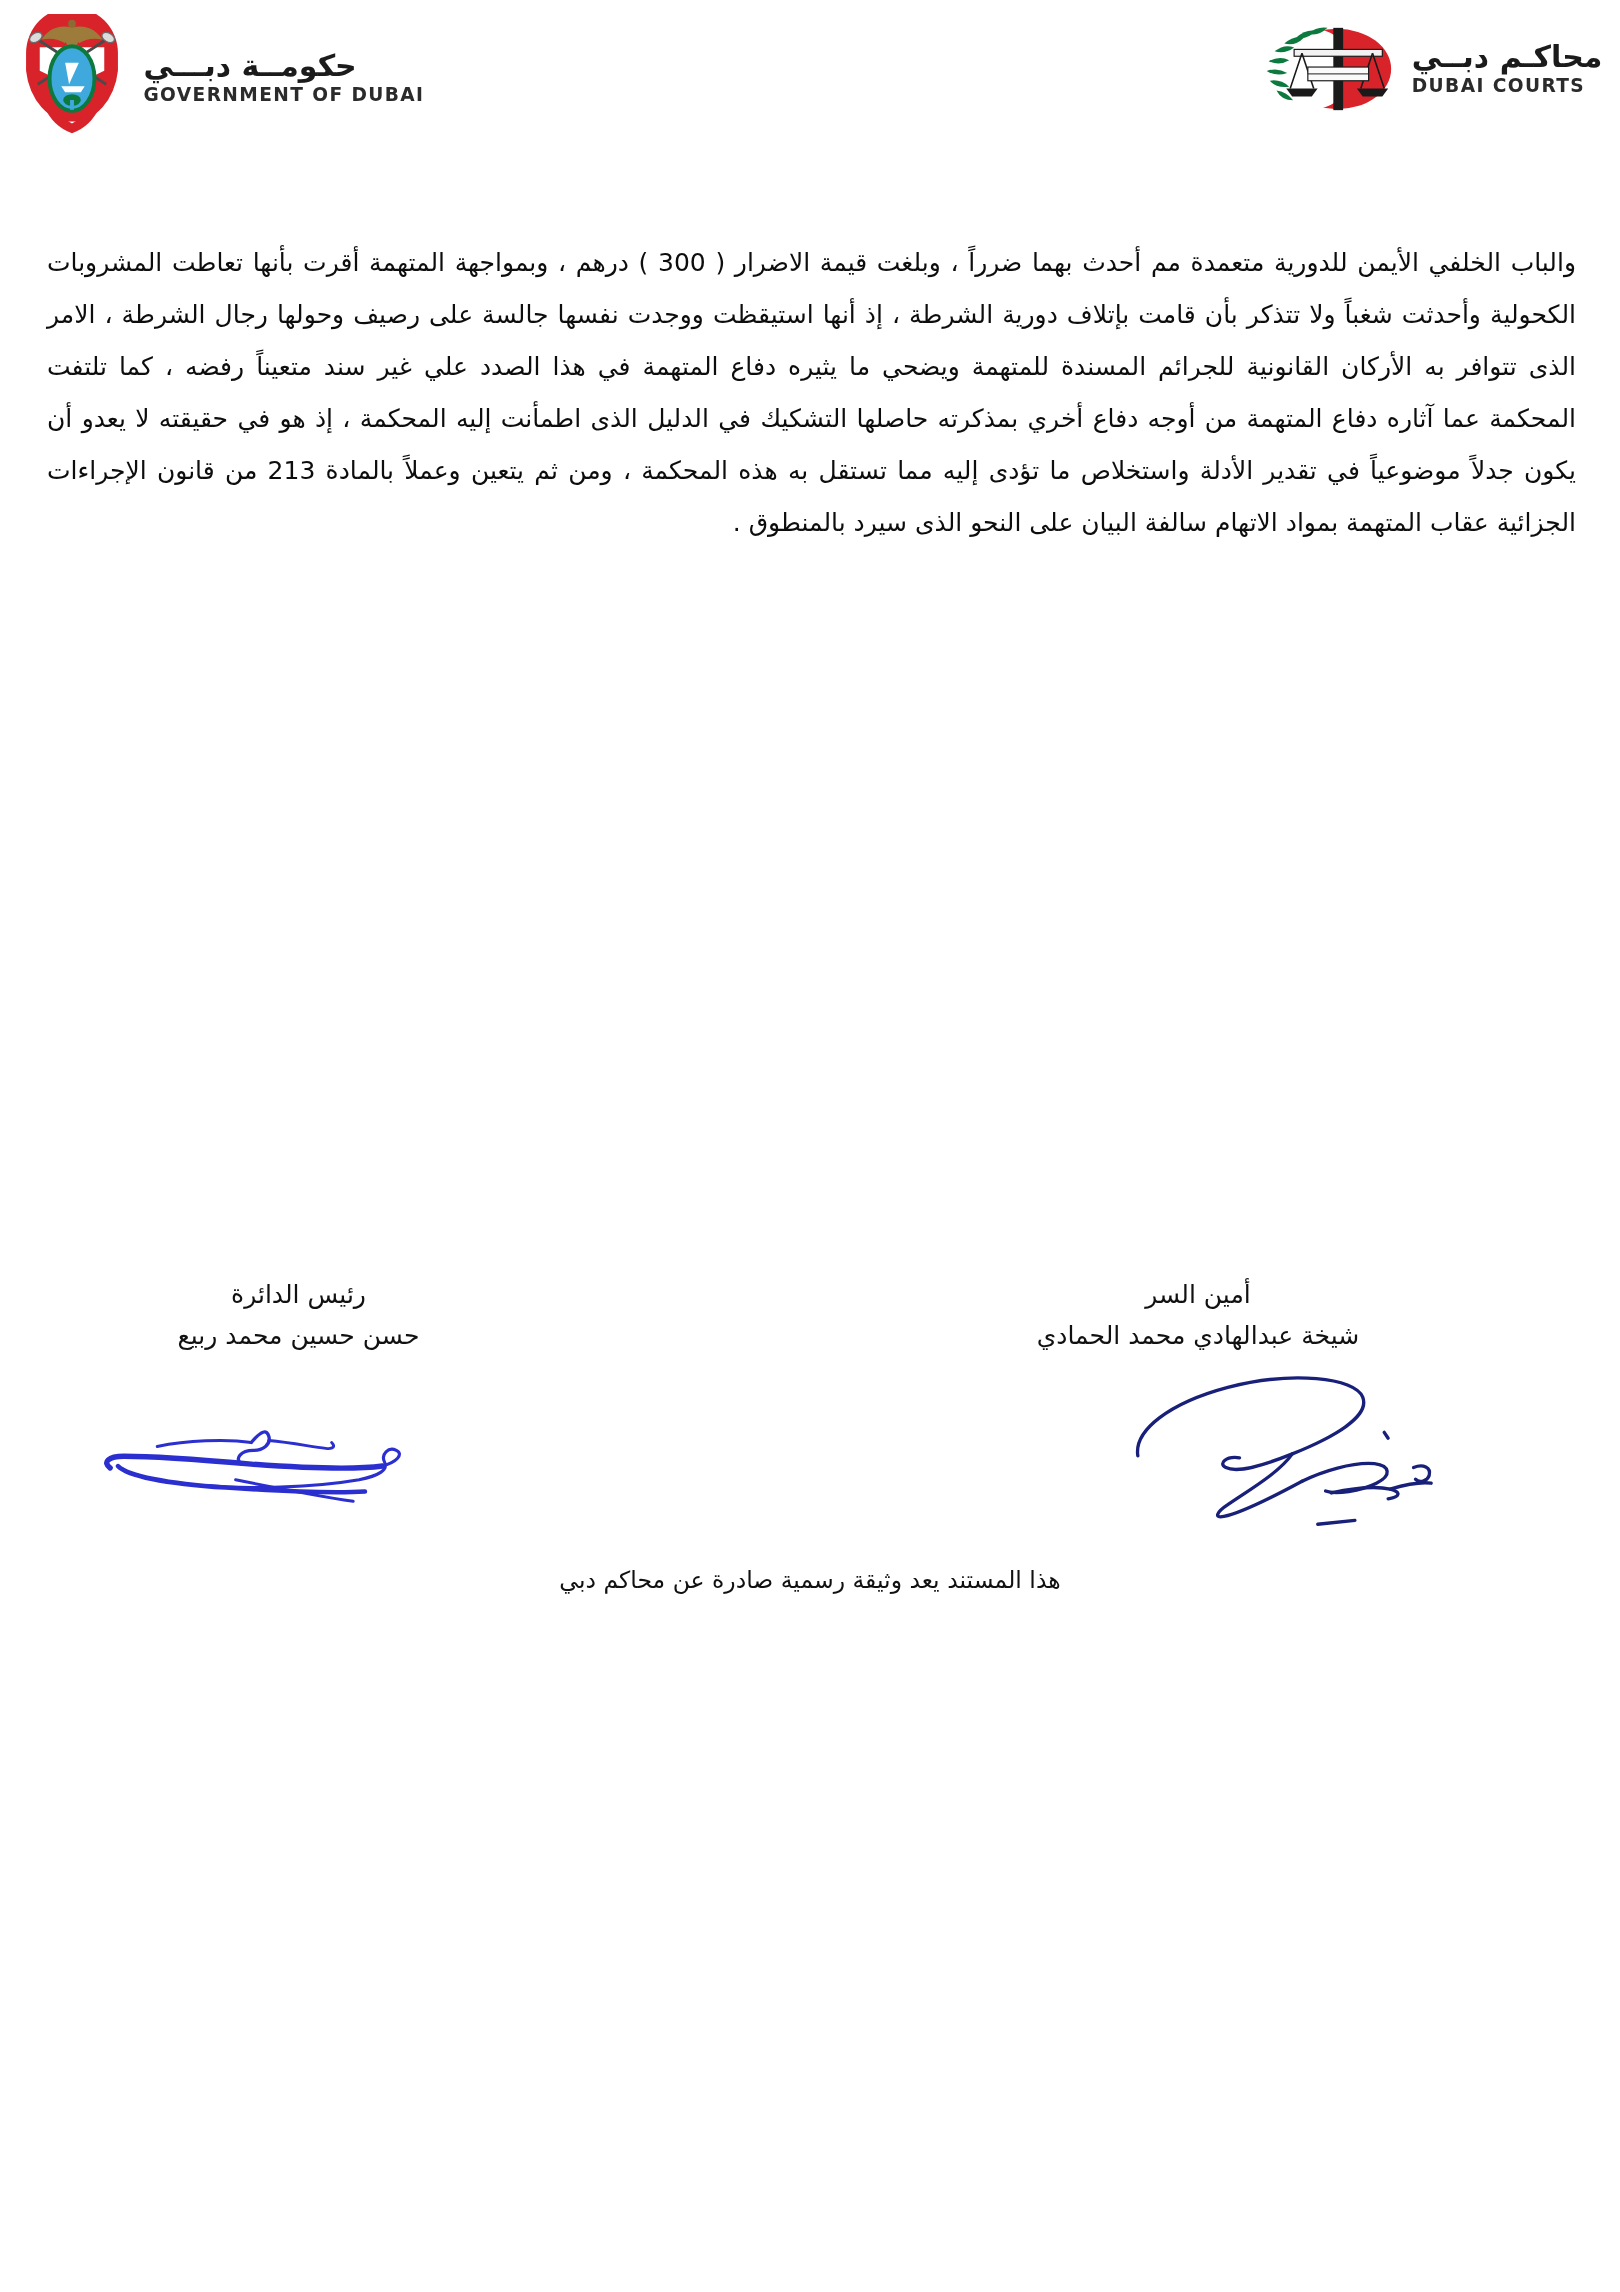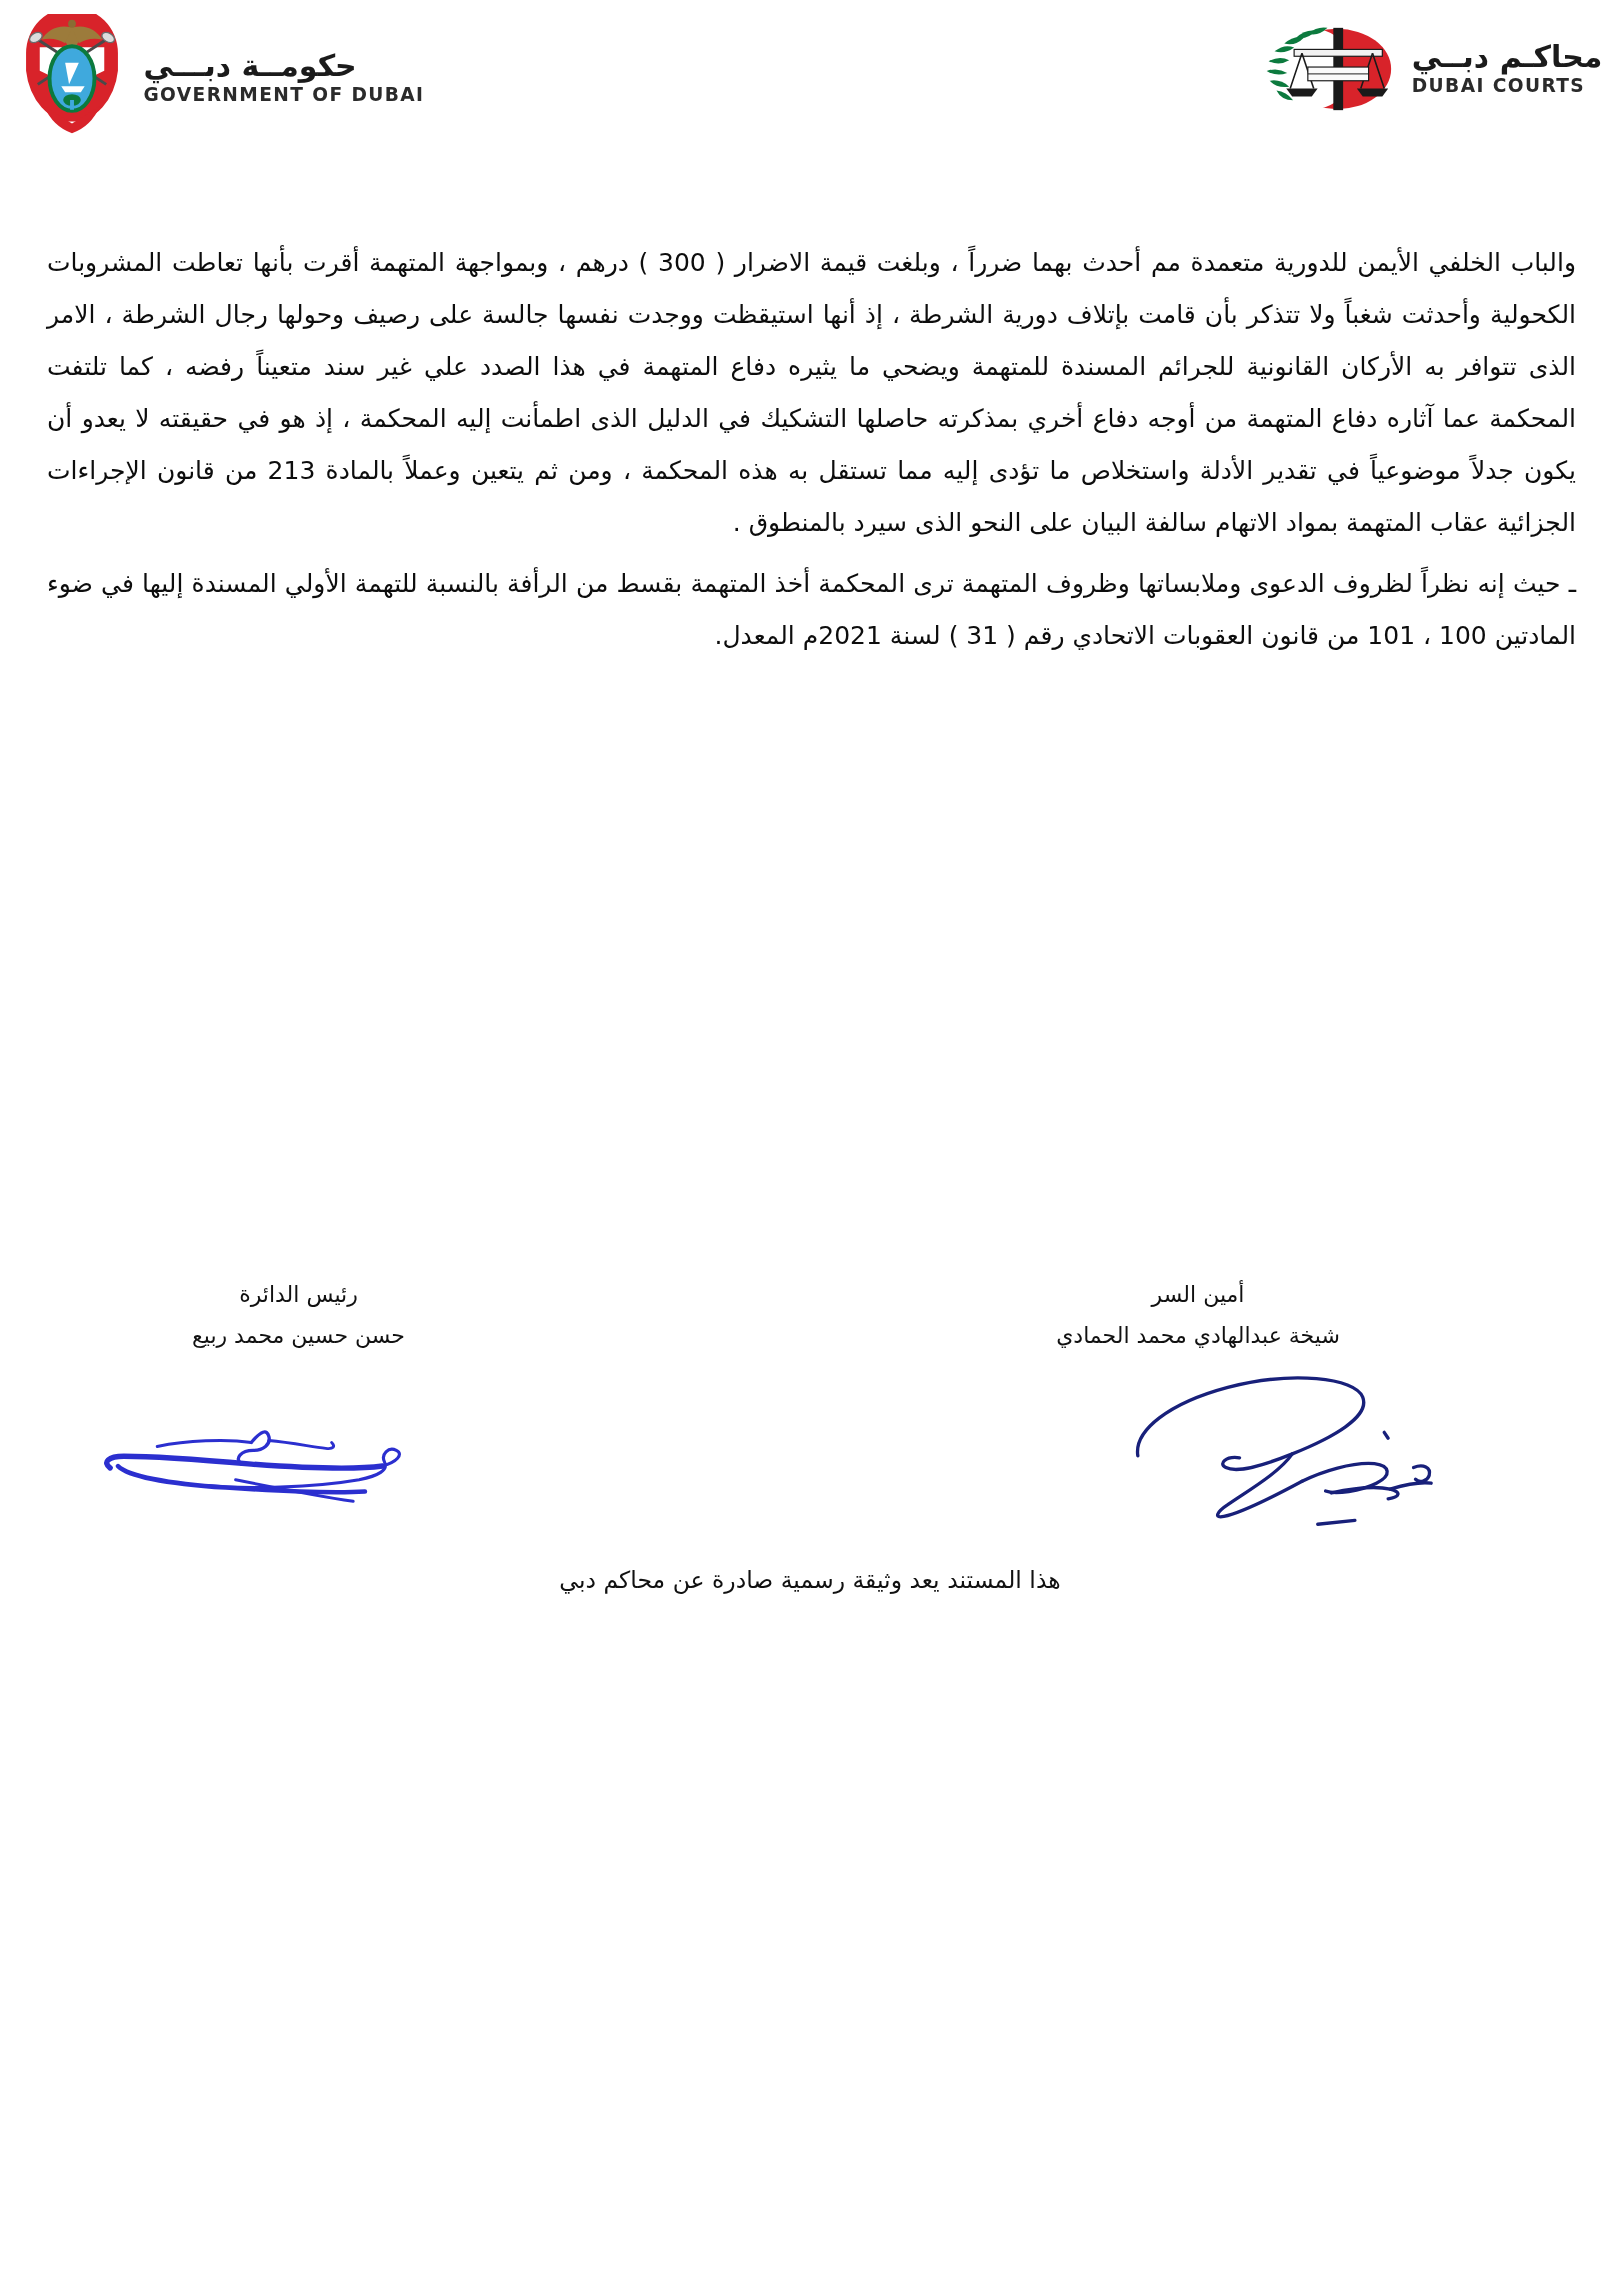--- a/index.html
+++ b/index.html
@@ -138,21 +138,21 @@
     font-size: 25px;
     line-height: 53px;
     color: #0d0d0d;
   }
 
   
   .sig-block {
     position: absolute;
     direction: rtl;
     text-align: center;
-    font-size: 22px;
+    font-size: 25px;
     color: #111111;
     line-height: 41px;
   }
 
   .sig-right {
     top: 1274px;
     right: 167px;
     width: 510px;
   }
 
@@ -293,21 +293,20 @@
           </g>
 
           <path d="M30 94 A47 60 0 0 0 59 122 A47 60 0 0 0 88 94 L59 112 Z" fill="#d8232a"></path>
         </svg>
       </div>
     </div>
   </div>
 
   <div class="body-text">
     <p>والباب الخلفي الأيمن للدورية متعمدة مم أحدث بهما ضرراً ، وبلغت قيمة الاضرار ( 300 ) درهم ، وبمواجهة المتهمة أقرت بأنها تعاطت المشروبات الكحولية وأحدثت شغباً ولا تتذكر بأن قامت بإتلاف دورية الشرطة ، إذ أنها استيقظت ووجدت نفسها جالسة على رصيف وحولها رجال الشرطة ، الامر الذى تتوافر به الأركان القانونية للجرائم المسندة للمتهمة ويضحي ما يثيره دفاع المتهمة في هذا الصدد علي غير سند متعيناً رفضه ، كما تلتفت المحكمة عما آثاره دفاع المتهمة من أوجه دفاع أخري بمذكرته حاصلها التشكيك في الدليل الذى اطمأنت إليه المحكمة ، إذ هو في حقيقته لا يعدو أن يكون جدلاً موضوعياً في تقدير الأدلة واستخلاص ما تؤدى إليه مما تستقل به هذه المحكمة ، ومن ثم يتعين وعملاً بالمادة 213 من قانون الإجراءات الجزائية عقاب المتهمة بمواد الاتهام سالفة البيان على النحو الذى سيرد بالمنطوق .</p>
-    <p class="last-para">ـ حيث إنه نظراً لظروف الدعوى وملابساتها وظروف المتهمة ترى المحكمة أخذ المتهمة بقسط من الرأفة بالنسبة للتهمة الأولي المسندة إليها في ضوء المادتين 100 ، 101 من قانون العقوبات الاتحادي رقم ( 31 ) لسنة 2021م المعدل.</p>
   </div>
 
 
 
   <div class="sig-block sig-right">
     <span class="sig-role">أمين السر</span>
     <span class="sig-name">شيخة عبدالهادي محمد الحمادي</span>
   </div>
 
   <div class="signature-img sig-scribble-right">

